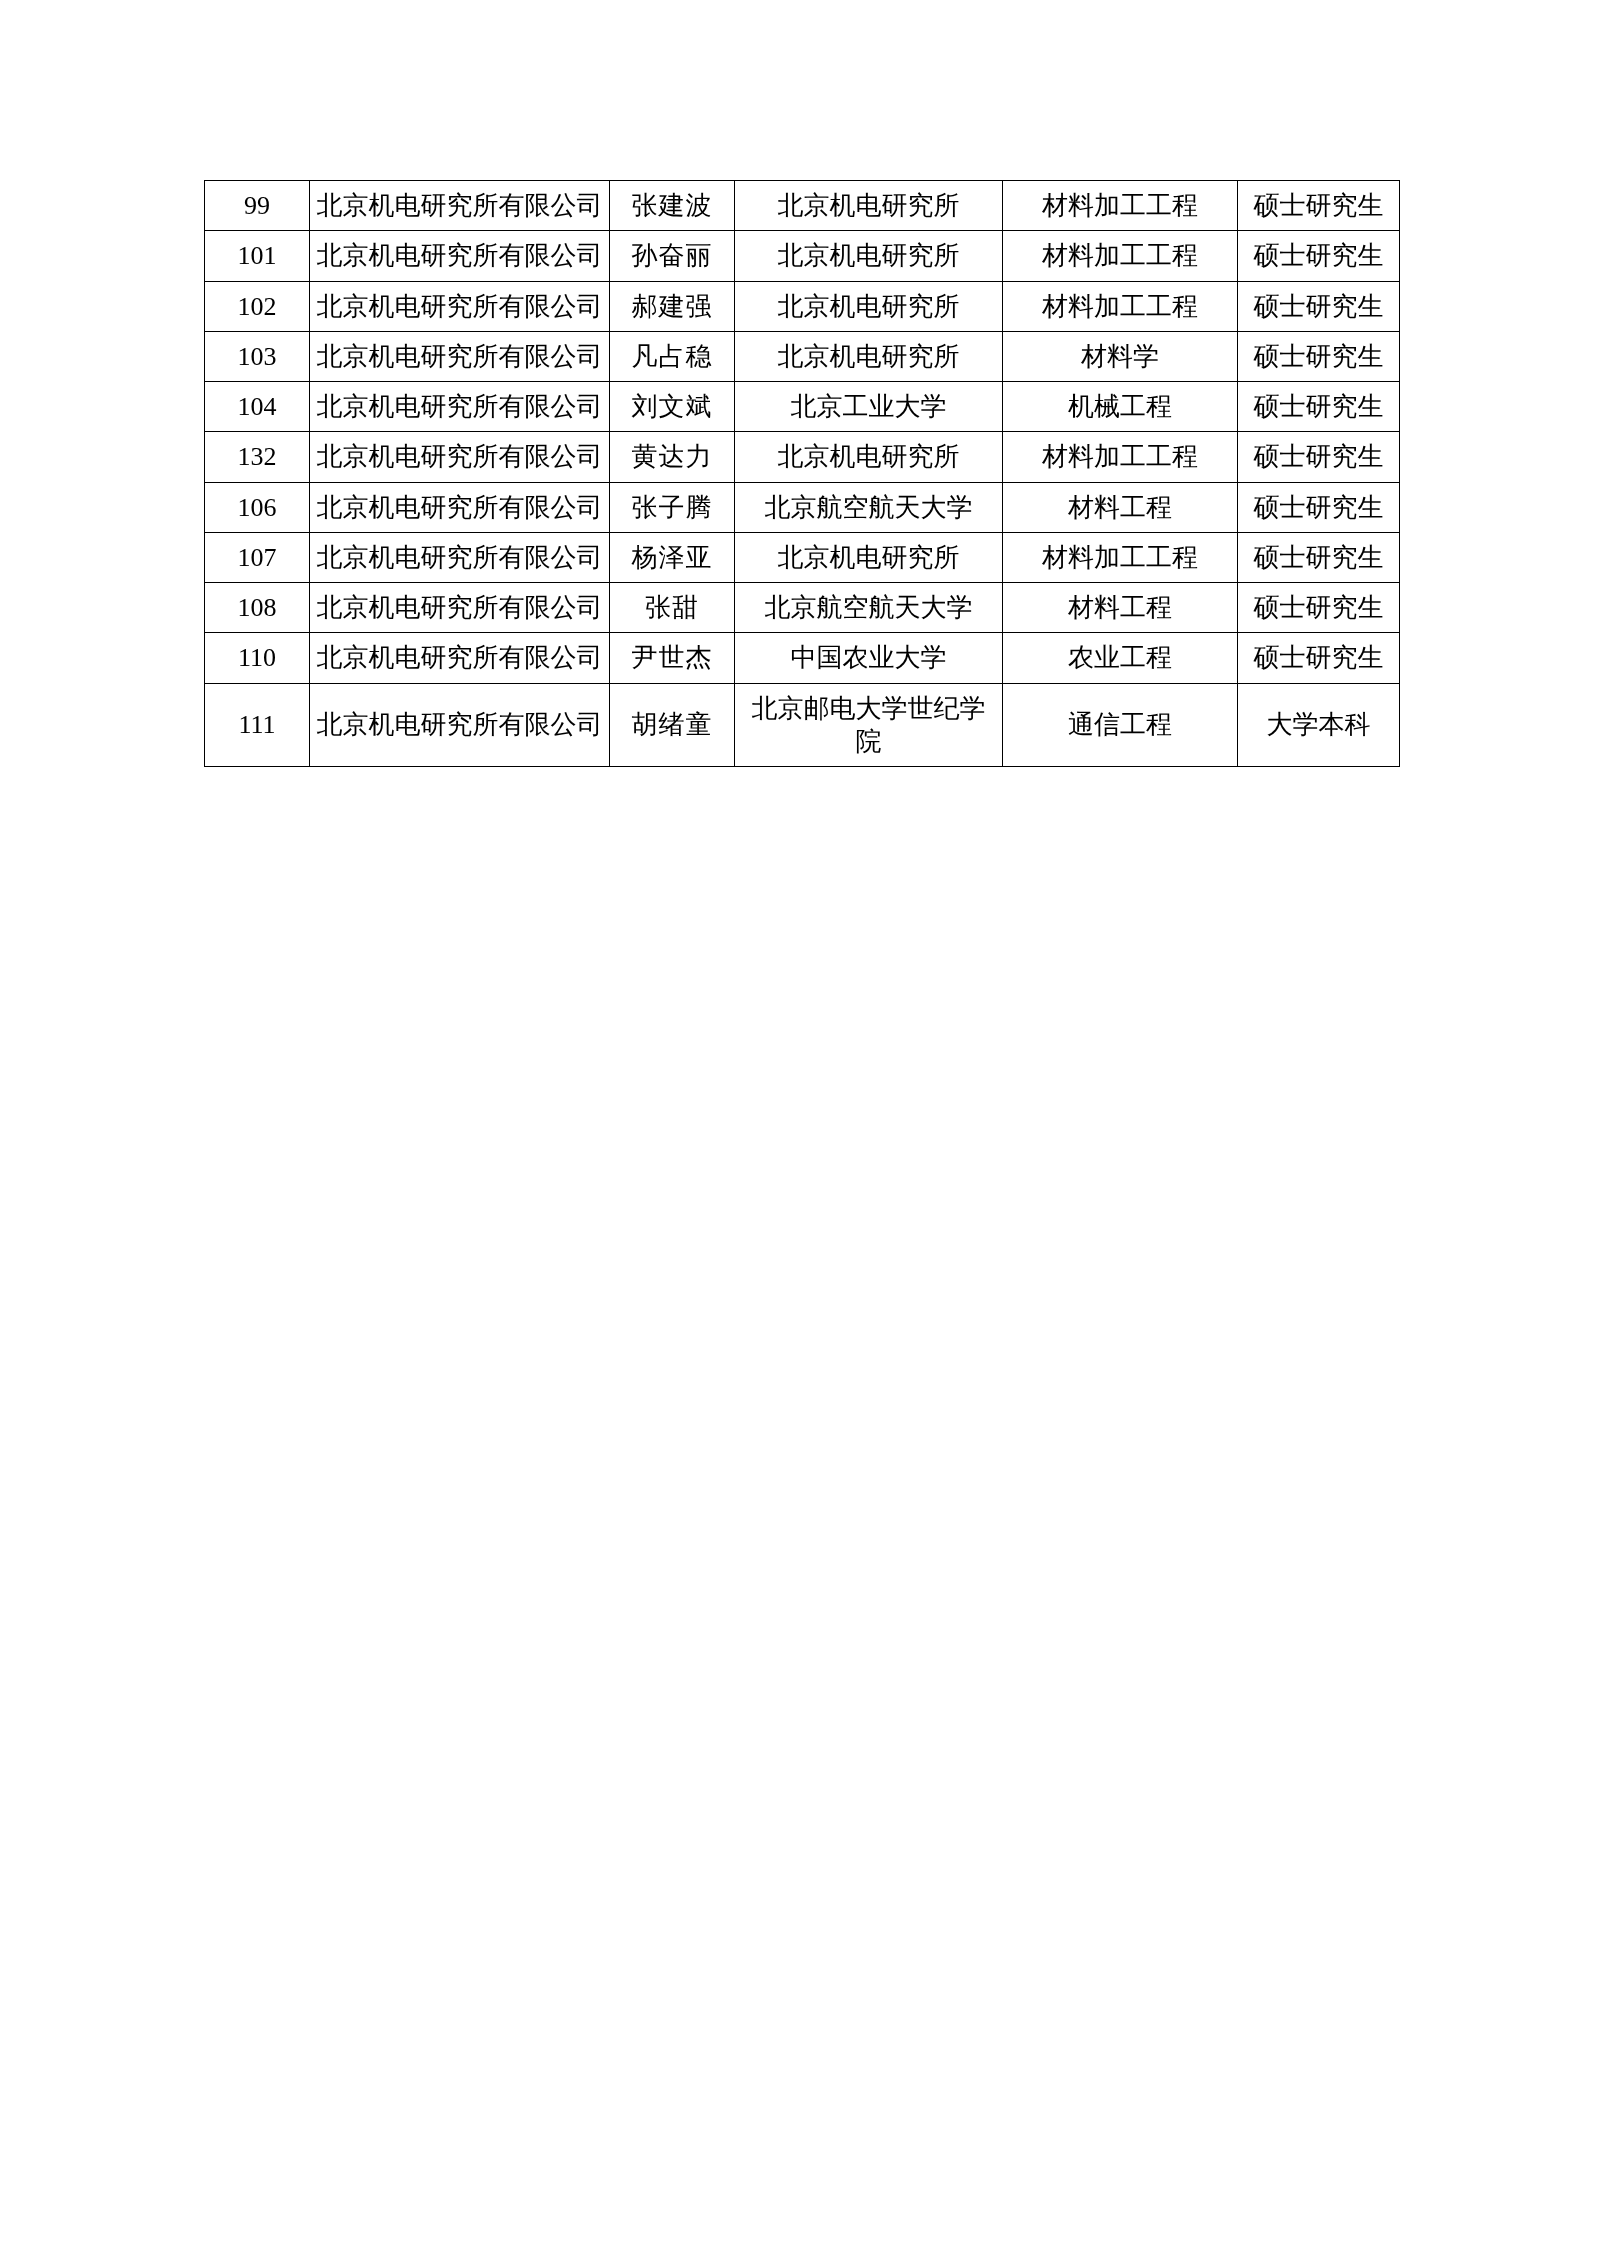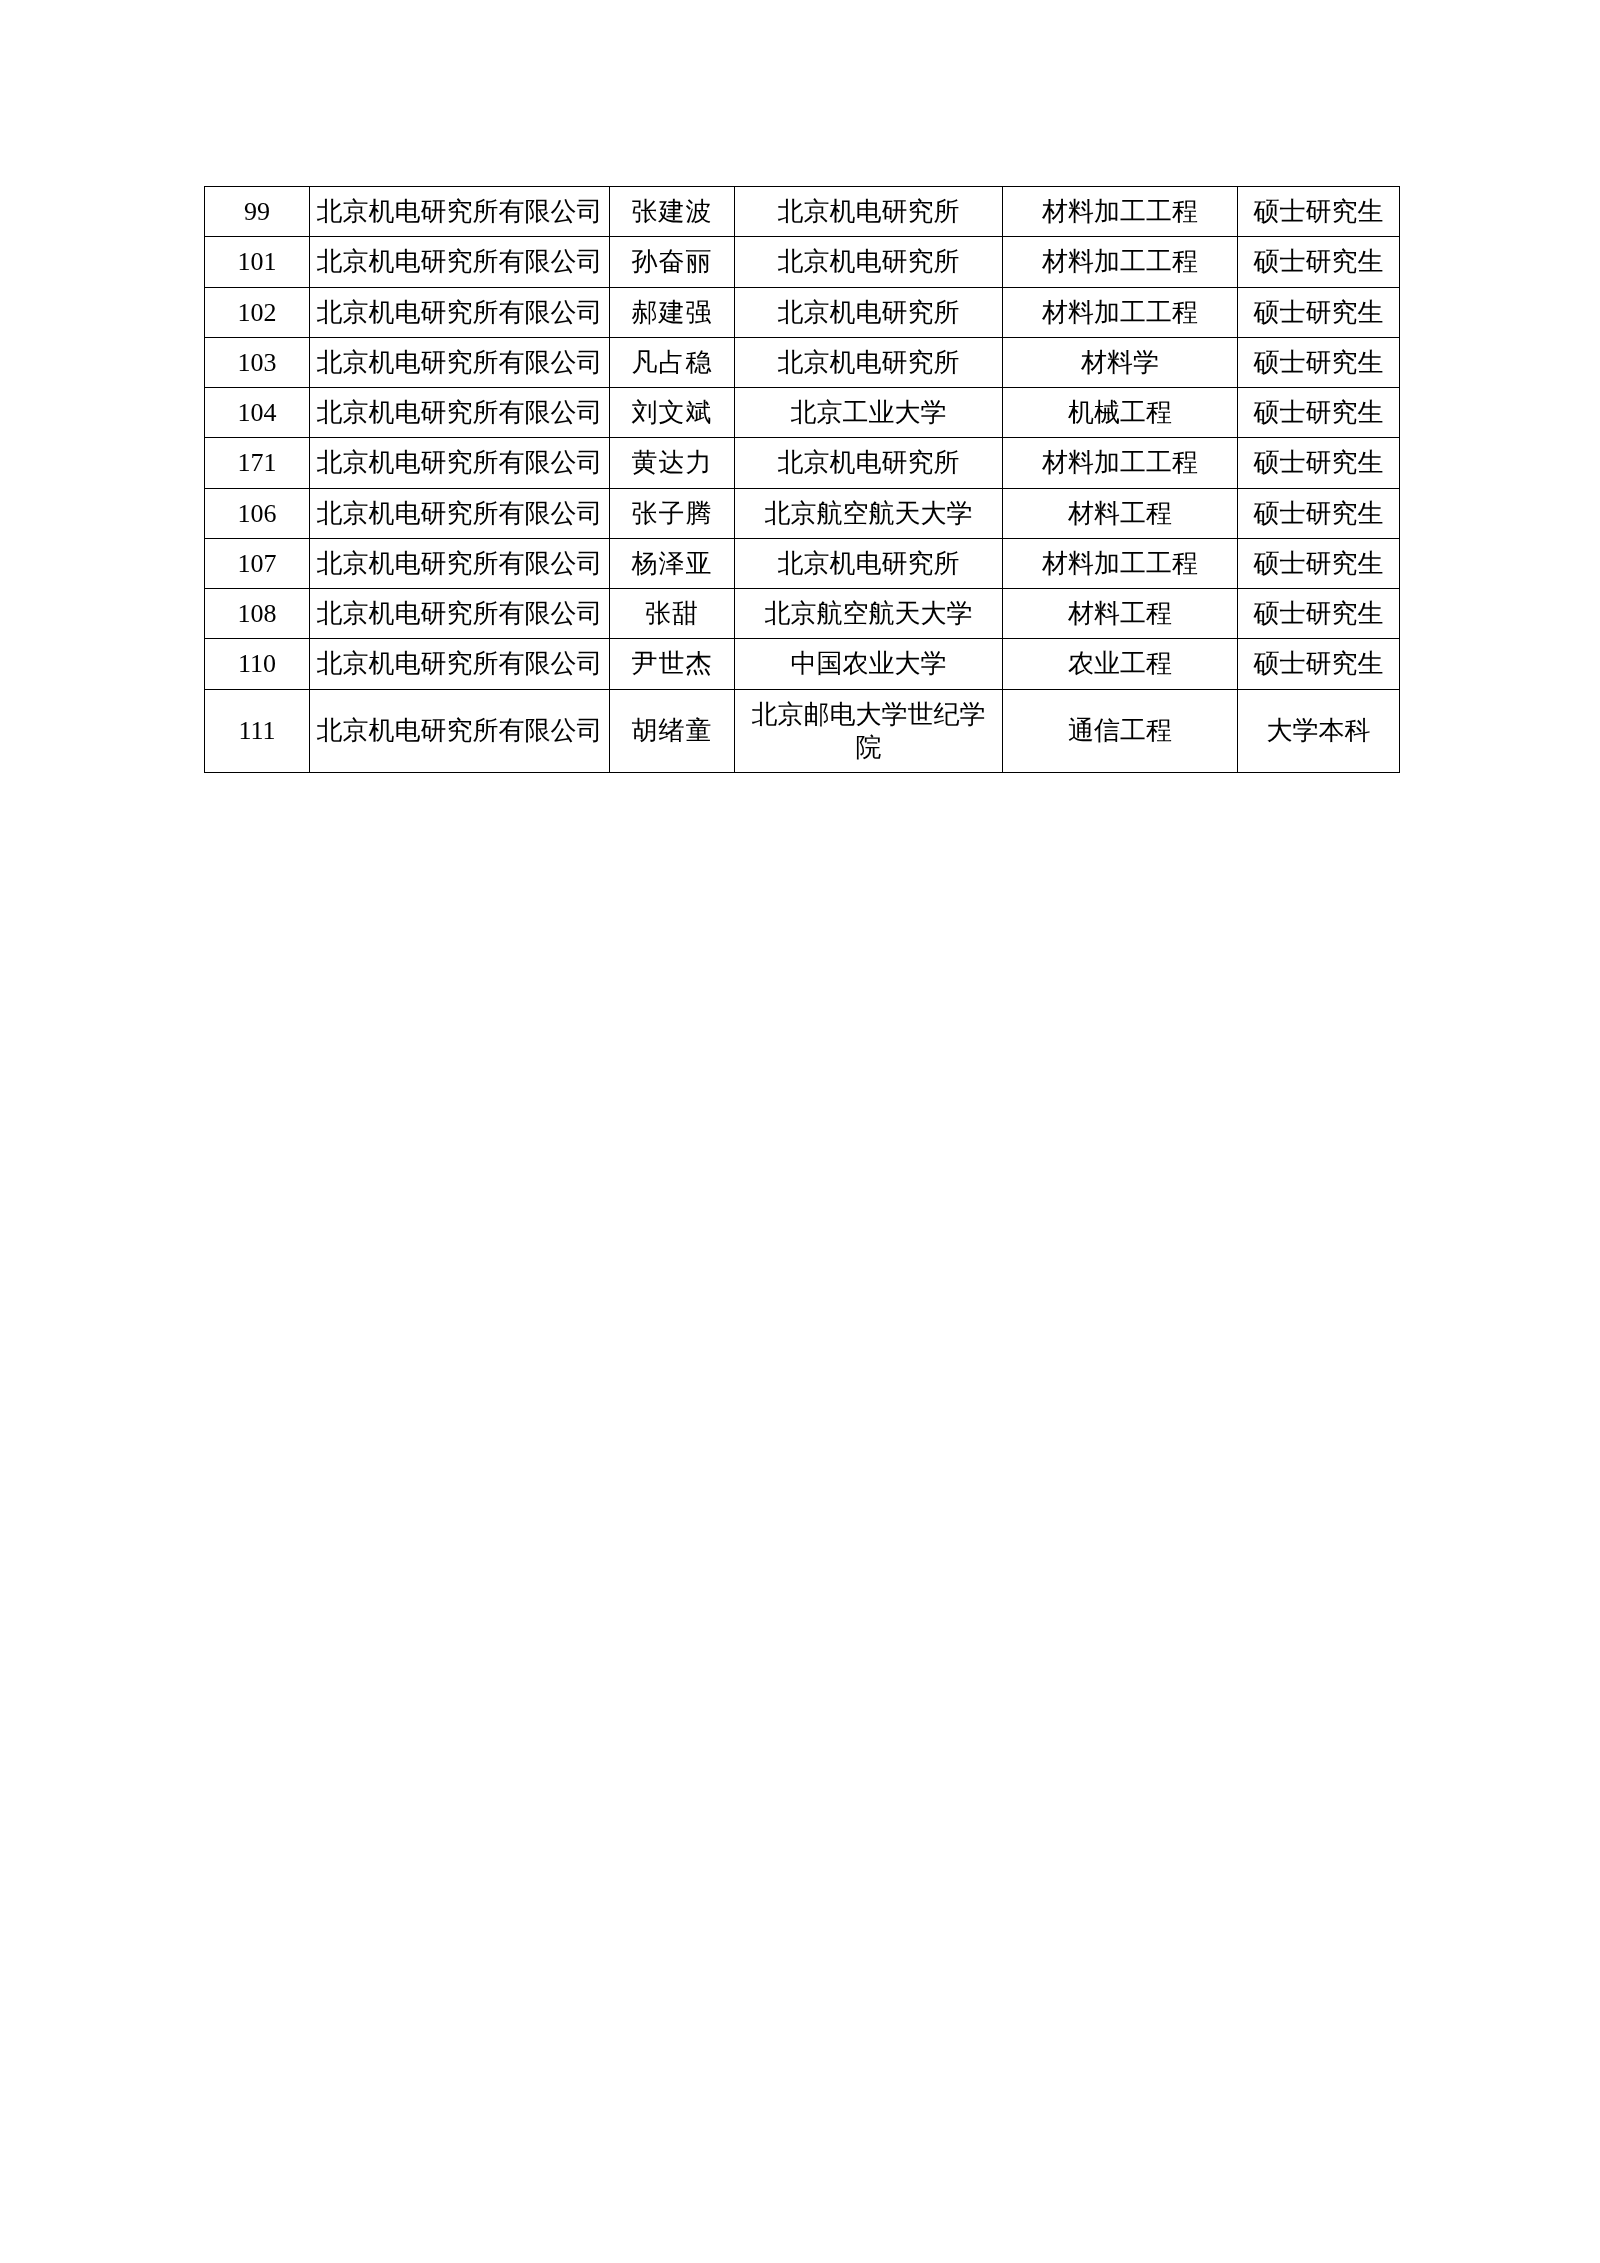--- a/index.html
+++ b/index.html
@@ -24,21 +24,20 @@
   .table-wrap {
     position: absolute;
     left: 204px;
     top: 180px;
     width: 1195px;
   }
   table.doc-table {
     border-collapse: collapse;
     width: 1195px;
     table-layout: fixed;
-    margin-top: 6px;
   }
   table.doc-table td {
     border: 1.6px solid #000000;
     text-align: center;
     vertical-align: middle;
     font-size: 26px;
     line-height: 1.28;
     padding: 8px 4px;
     font-family: "Liberation Serif", "DejaVu Serif", serif;
   }
@@ -105,21 +104,21 @@
         </tr>
         <tr>
           <td class="idx">104</td>
           <td class="company">北京机电研究所有限公司</td>
           <td class="name">刘文斌</td>
           <td class="school">北京工业大学</td>
           <td class="major">机械工程</td>
           <td class="degree">硕士研究生</td>
         </tr>
         <tr>
-          <td class="idx">171</td>
+          <td class="idx">132</td>
           <td class="company">北京机电研究所有限公司</td>
           <td class="name">黄达力</td>
           <td class="school">北京机电研究所</td>
           <td class="major">材料加工工程</td>
           <td class="degree">硕士研究生</td>
         </tr>
         <tr>
           <td class="idx">106</td>
           <td class="company">北京机电研究所有限公司</td>
           <td class="name">张子腾</td>

